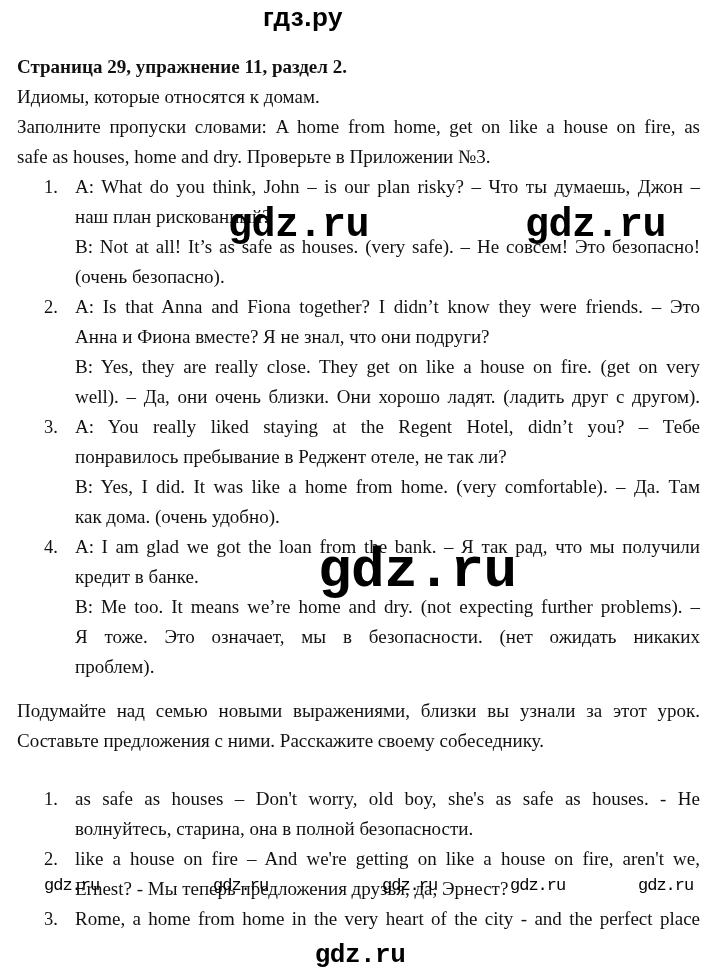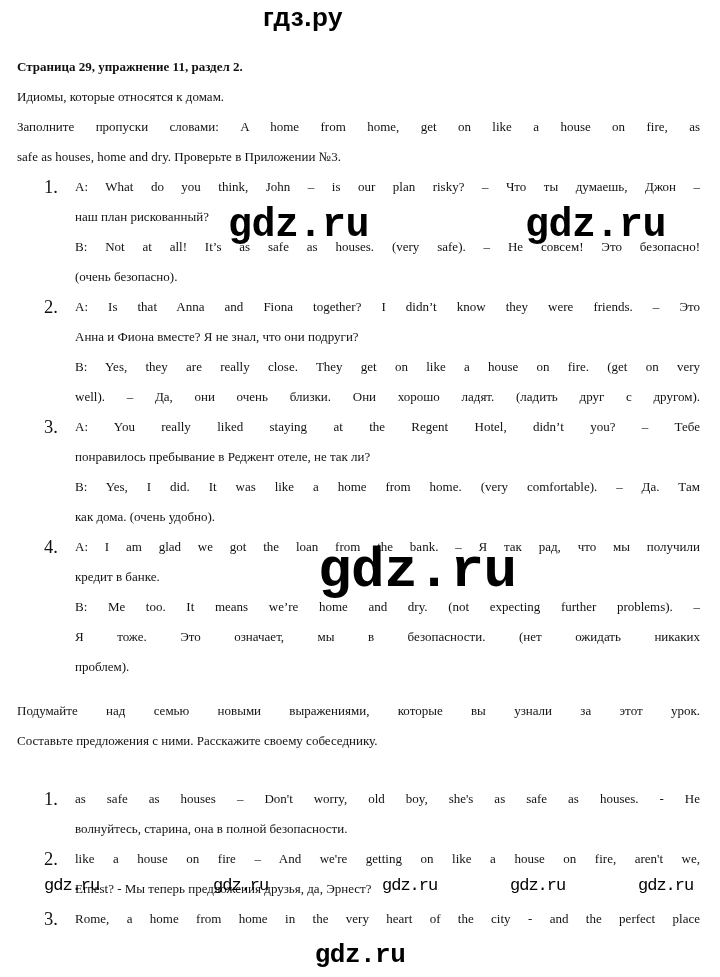--- a/index.html
+++ b/index.html
@@ -6,21 +6,21 @@
   body {
     width: 720px; height: 977px; position: relative; overflow: hidden;
     font-family: "Liberation Serif", serif; color: #111;
   }
   .site-header {
     position: absolute; top: 2px; left: 0; width: 606px; text-align: center;
     font-family: "Liberation Sans", sans-serif; font-weight: bold; font-size: 26px;
     color: #000; letter-spacing: 0.5px;
   }
   .content { position: absolute; left: 17px; top: 52px; width: 683px; }
-  .line { font-size: 13px; line-height: 30px; white-space: nowrap; }
+  .line { font-size: 19px; line-height: 30px; white-space: nowrap; }
   .heading { font-weight: bold; }
   .just { text-align: justify; text-align-last: justify; white-space: normal; }
   ol { margin: 0; padding: 0; list-style: none; }
   li { position: relative; padding-left: 58px; }
   li .num { position: absolute; left: 27px; top: 0; font-size: 18.5px; line-height: 30px; }
   li .line { white-space: normal; }
   .wm {
     position: absolute; font-family: Liberation Mono, monospace; font-weight: bold;
     color: #000; line-height: 1; letter-spacing: -0.5px;
   }
@@ -68,21 +68,21 @@
       <div class="line just">A: I am glad we got the loan from the bank. – Я так рад, что мы получили</div>
       <div class="line">кредит в банке.</div>
       <div class="line just">B: Me too. It means we’re home and dry. (not expecting further problems). –</div>
       <div class="line just">Я тоже. Это означает, мы в безопасности. (нет ожидать никаких</div>
       <div class="line">проблем).</div>
     </li>
   </ol>
 
   <div style="height:14px"></div>
 
-  <div class="line just">Подумайте над семью новыми выражениями, которые вы узнали за этот урок.</div>
+  <div class="line just">Подумайте над семью новыми выражениями, близки вы узнали за этот урок.</div>
   <div class="line">Составьте предложения с ними. Расскажите своему собеседнику.</div>
   <div style="height:28px"></div>
 
   <ol>
     <li>
       <span class="num">1.</span>
       <div class="line just">as safe as houses – Don't worry, old boy, she's as safe as houses. - Не</div>
       <div class="line">волнуйтесь, старина, она в полной безопасности.</div>
     </li>
     <li>

